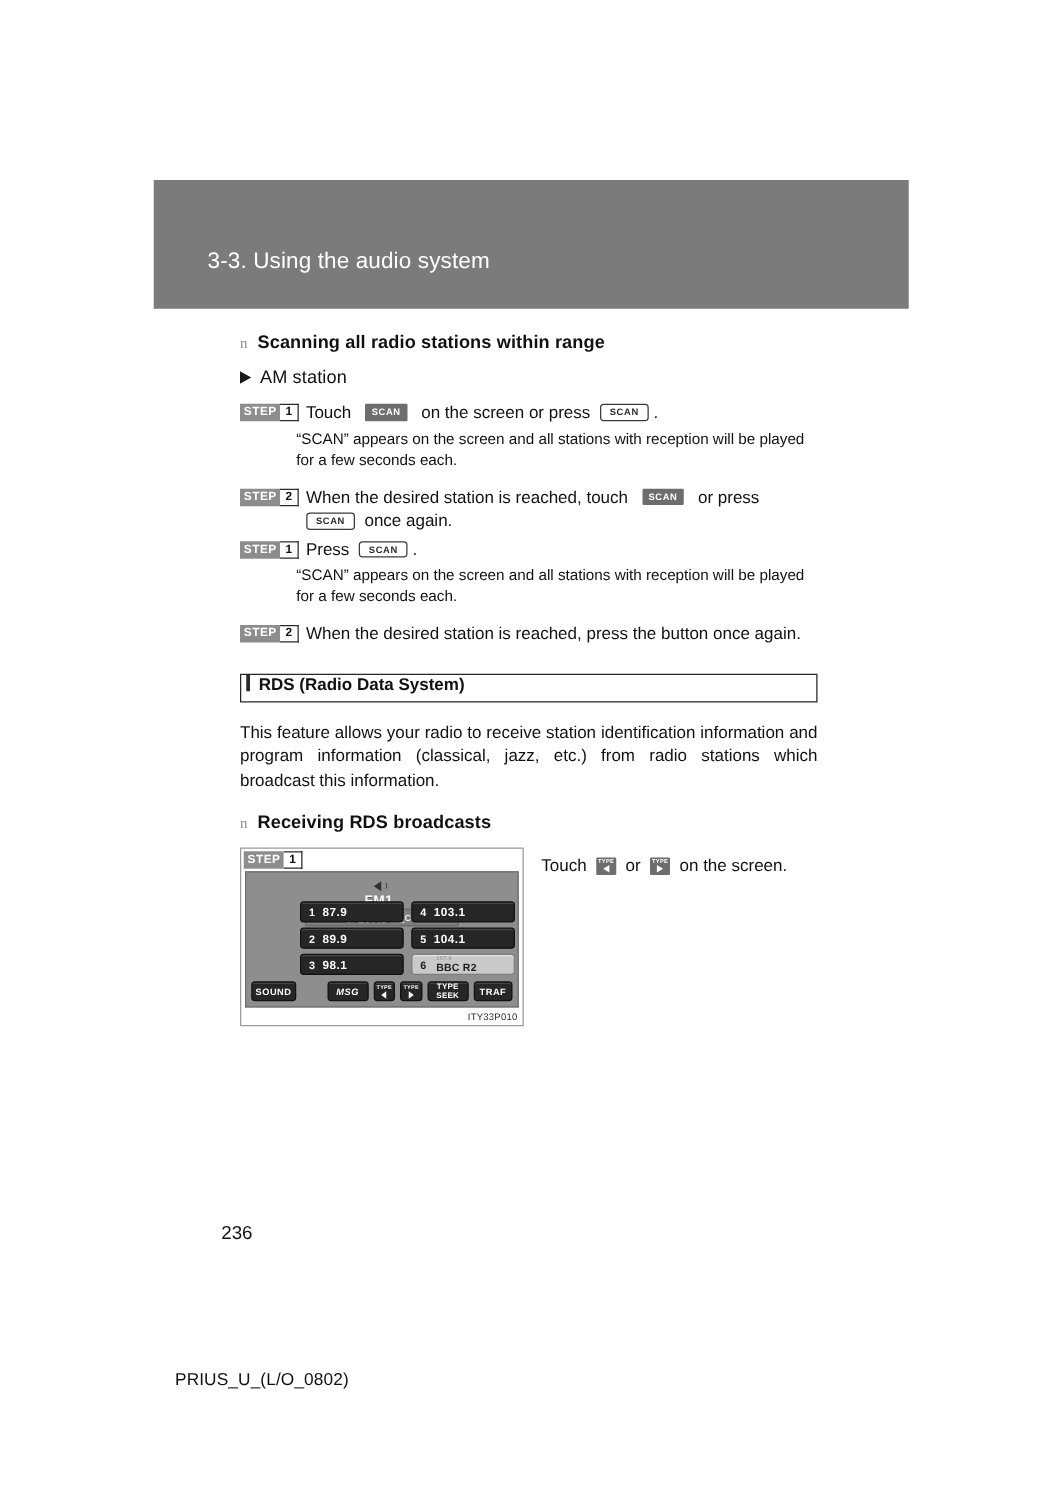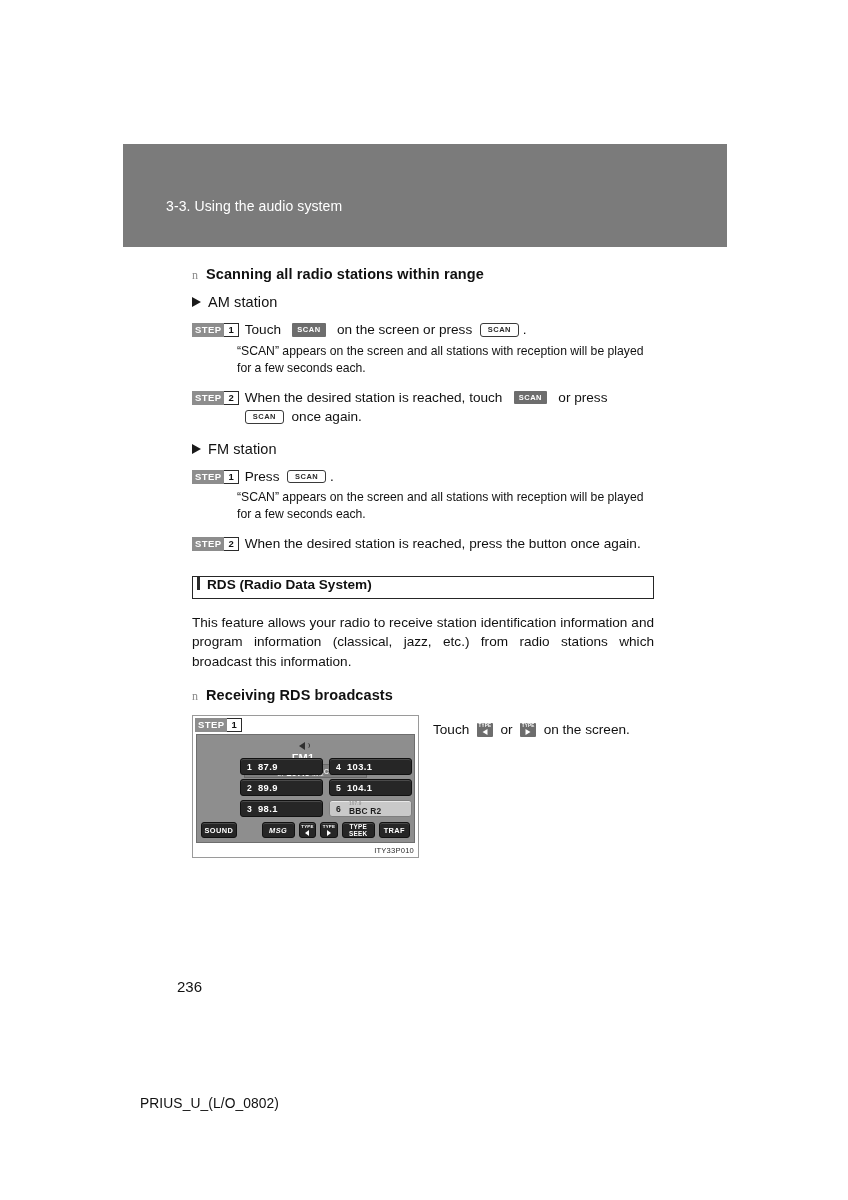--- a/index.html
+++ b/index.html
@@ -11,21 +11,21 @@
   }
   .page{position:absolute;inset:0;}
 
   
   .header-band{
     position:absolute;left:123px;top:144px;width:604px;height:103px;
     background:#7b7b7b;
   }
   .header-title{
     position:absolute;left:166px;top:198px;
-    font-size:14px;color:#ffffff;letter-spacing:.1px;
+    font-size:18px;color:#ffffff;letter-spacing:.1px;
   }
 
   
   .content{position:absolute;left:192px;top:266px;width:462px;}
 
   .h-sec{display:flex;align-items:baseline;margin:0 0 12px 0;}
   .h-sec .mark{
     font-size:12px;color:#8a8a8a;width:14px;flex:0 0 14px;
     font-family:"Liberation Serif", serif;line-height:1;
   }
@@ -256,24 +256,20 @@
         <span class="sb-num">2</span>
       </span>
       <span class="step-text just">
         <span>When the desired station is reached, touch</span>
         &nbsp;&nbsp;<span class="btn-touch">SCAN</span>&nbsp;&nbsp;
         <span>or press</span><br>
         <span class="btn-hw">SCAN</span>&nbsp;&nbsp;<span>once again.</span>
       </span>
     </div>
 
-    <div class="h-sub" style="margin-top:14px;">
-      <span class="tri"></span>
-      <span class="txt">FM station</span>
-    </div>
 
     <div class="step-row">
       <span class="step-badge">
         <span class="sb-word">STEP</span>
         <span class="sb-num">1</span>
       </span>
       <span class="step-text">
         <span>Press</span>
         &nbsp;<span class="btn-hw">SCAN</span>&nbsp;<span>.</span>
       </span>

